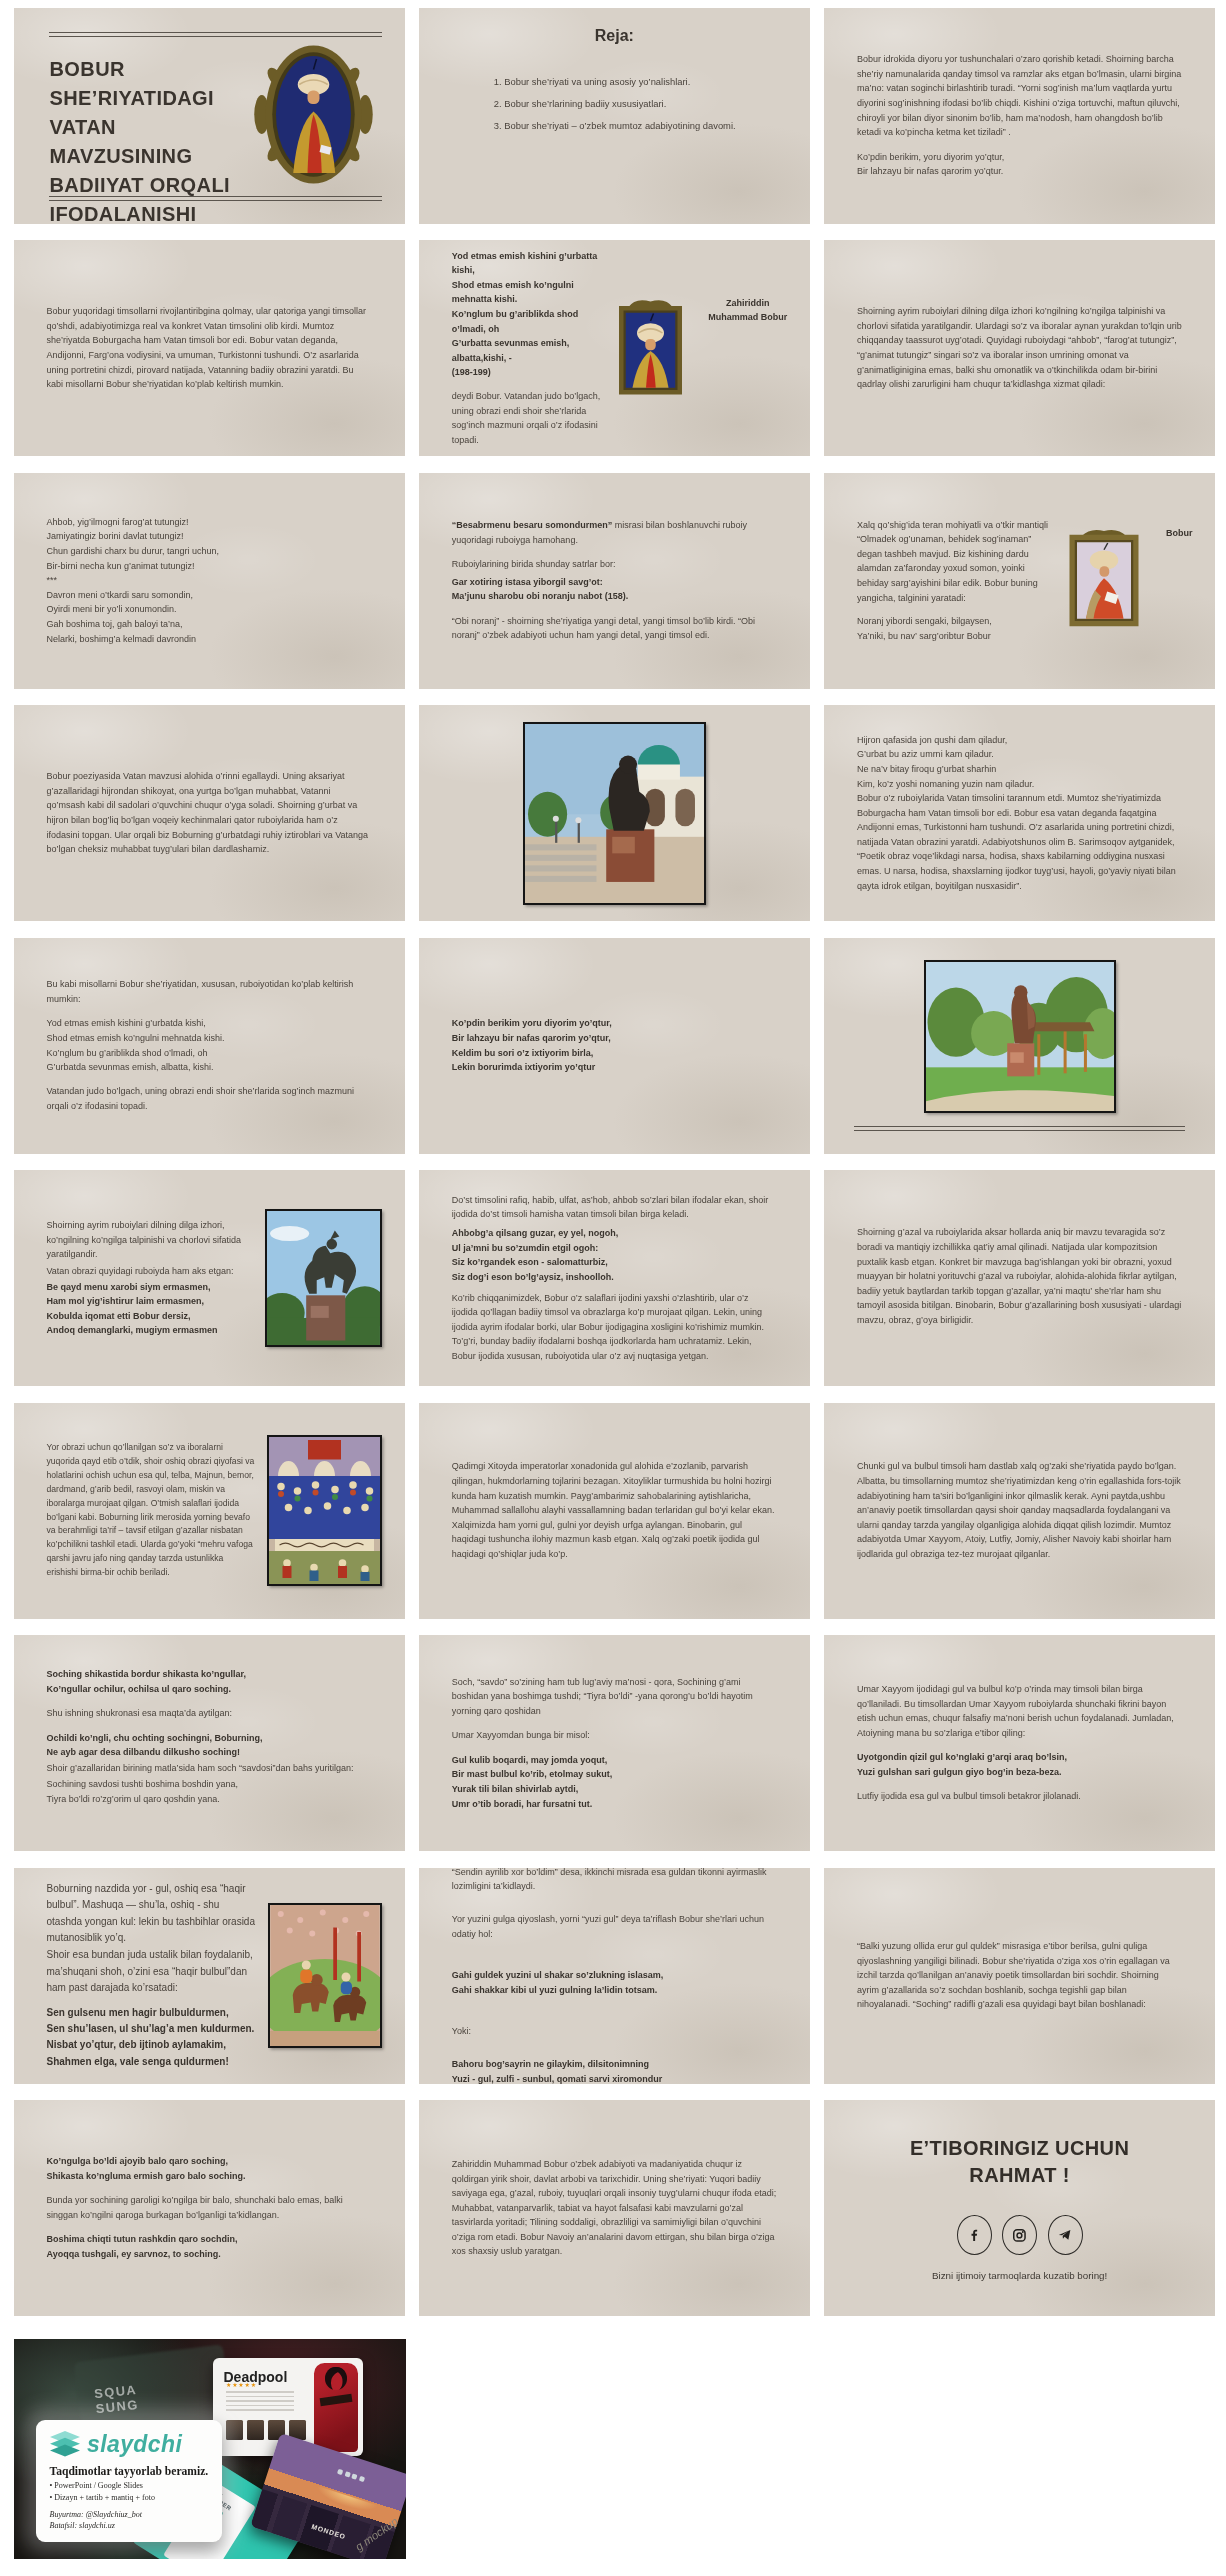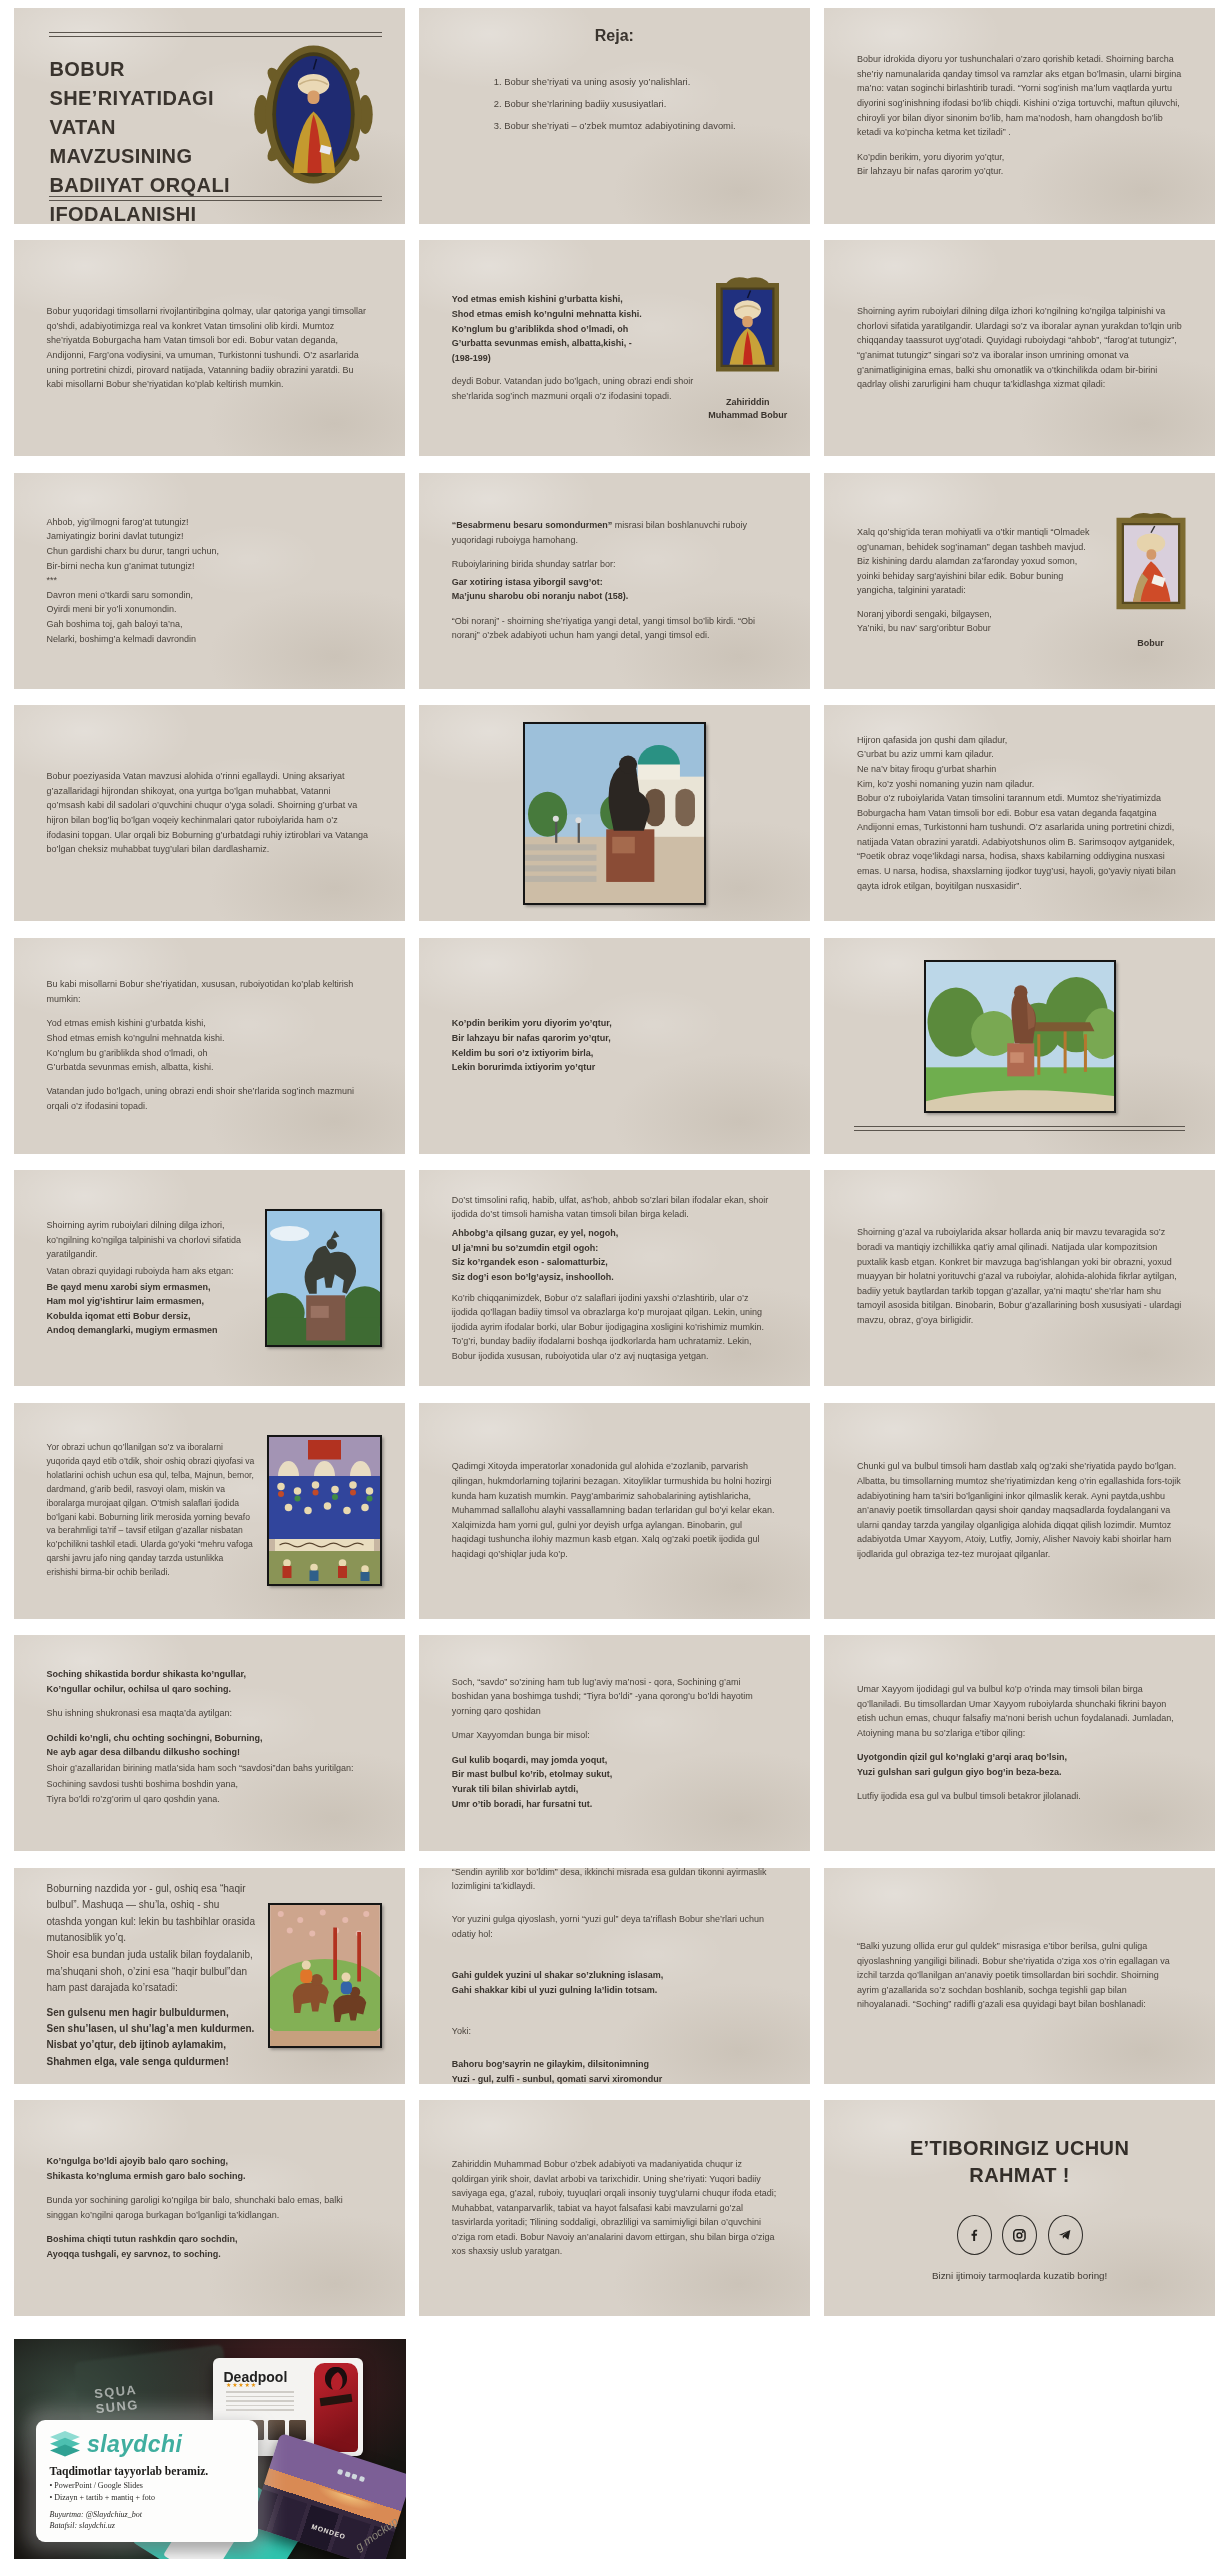--- a/index.html
+++ b/index.html
@@ -12,21 +12,21 @@
                      radial-gradient(ellipse 120px 60px at 60% 40%,rgba(255,255,255,.14),transparent 60%);}
   .pad{height:100%;box-sizing:border-box;padding:16.5px 33px;display:flex;flex-direction:column;justify-content:center;}
   .pad > *{margin:0 0 9.8px;}
   .pad > *:last-child{margin-bottom:0;}
   .p{line-height:1.62;}
   .v{line-height:1.62;white-space:pre-line;}
   .b{font-weight:bold;color:#3a342e;}
   .cols{display:flex;align-items:center;gap:12px;height:100%;box-sizing:border-box;padding:15px 22.5px 15px 33px;}
   .cols .txt{flex:1;display:flex;flex-direction:column;justify-content:center;}
   .cols .txt > *{margin:0 0 9px;} .cols .txt > *:last-child{margin-bottom:0;}
-  .fig{flex:0 0 auto;display:flex;flex-direction:column;align-items:center;gap:20px;}
+  .fig{flex:0 0 auto;display:flex;flex-direction:row;align-items:flex-start;gap:20px;}
   .figcap{font-weight:bold;color:#3a342e;font-size:9px;text-align:center;white-space:pre-line;line-height:1.5;}
   
   .rule{position:absolute;left:35px;right:22.5px;height:3px;border-top:1.5px solid #5b554e;border-bottom:0.8px solid #5b554e;}
   .rule.top{top:24px;} .rule.bot{bottom:22.5px;}
   .t1{position:absolute;left:36px;top:47px;width:188px;margin:0;font-size:20px;line-height:1.45;color:#3a342e;
       font-weight:bold;white-space:pre-line;letter-spacing:0.4px;}
   .oval-art{position:absolute;right:32px;top:33px;}
   
   .reja-title{margin:19.5px 0 0;text-align:center;font-size:16px;font-weight:bold;color:#3a342e;}
   .reja-list{margin:25.5px 0 0 75px;font-size:9.4px;line-height:2.35;white-space:pre-line;color:#4a433c;}
@@ -67,21 +67,21 @@
   .mini-p{font-size:6.8px;font-weight:bold;color:#2ba896;margin-top:3px;}
   .city-card{left:248px;top:113px;width:139px;height:98px;border-radius:6px;transform:rotate(18deg);overflow:hidden;
      background:linear-gradient(#7c5f96 0 38%, #d98a54 38% 55%, #35283e 55% 100%);box-shadow:0 6px 13.5px rgba(0,0,0,.55);}
   .city-sky{position:absolute;left:0;top:39px;width:100%;height:19.5px;background:radial-gradient(ellipse 45px 15px at 60% 0,#f0c27a,transparent 70%);}
   .city-bld{position:absolute;bottom:0;left:0;width:100%;height:39px;background:
      linear-gradient(90deg,#241a2e 0 12%,transparent 12% 16%,#2b2036 16% 34%,transparent 34% 37%,#1e1628 37% 58%,transparent 58% 61%,#291e33 61% 82%,transparent 82% 85%,#241a2e 85% 100%);}
   .mondeo{left:297px;top:189px;color:#e8e4de;font-size:6.8px;font-weight:bold;letter-spacing:0.8px;transform:rotate(18deg);}
   .soc-dots{left:323px;top:134px;display:flex;gap:2.3px;transform:rotate(18deg);}
   .soc-dots i{width:5.3px;height:5.3px;background:#cfd8dd;border-radius:1.5px;display:block;}
   .mock-txt{right:4.5px;bottom:19.5px;color:#8a8579;font-size:11.3px;font-style:italic;transform:rotate(-35deg);}
-  .sl-card{left:22.5px;top:81px;width:222px;height:122px;background:#fdfdfc;border-radius:9px;box-shadow:0 0 19.5px 10.5px rgba(255,255,255,.28),0 7.5px 18px rgba(0,0,0,.5);padding:10.5px 13.5px;box-sizing:border-box;}
+  .sl-card{left:22.5px;top:81px;width:186px;height:122px;background:#fdfdfc;border-radius:9px;box-shadow:0 0 19.5px 10.5px rgba(255,255,255,.28),0 7.5px 18px rgba(0,0,0,.5);padding:10.5px 13.5px;box-sizing:border-box;}
   .sl-logo-row{display:flex;align-items:center;gap:7.5px;}
   .sl-word{font-size:23px;font-weight:bold;font-style:italic;color:#3fae9f;letter-spacing:0.4px;}
   .sl-h{font-family:"Liberation Serif","DejaVu Serif",serif;font-weight:bold;font-size:11.6px;color:#1c1b19;margin-top:7.5px;}
   .sl-li{font-family:"Liberation Serif","DejaVu Serif",serif;font-size:8px;color:#2a2927;margin-top:3px;}
   .sl-it{font-family:"Liberation Serif","DejaVu Serif",serif;font-style:italic;font-size:8px;color:#2a2927;margin-top:2.3px;}
   .sl-it.first{margin-top:7.5px;}
 </style>
 </head>
 <body>
 

